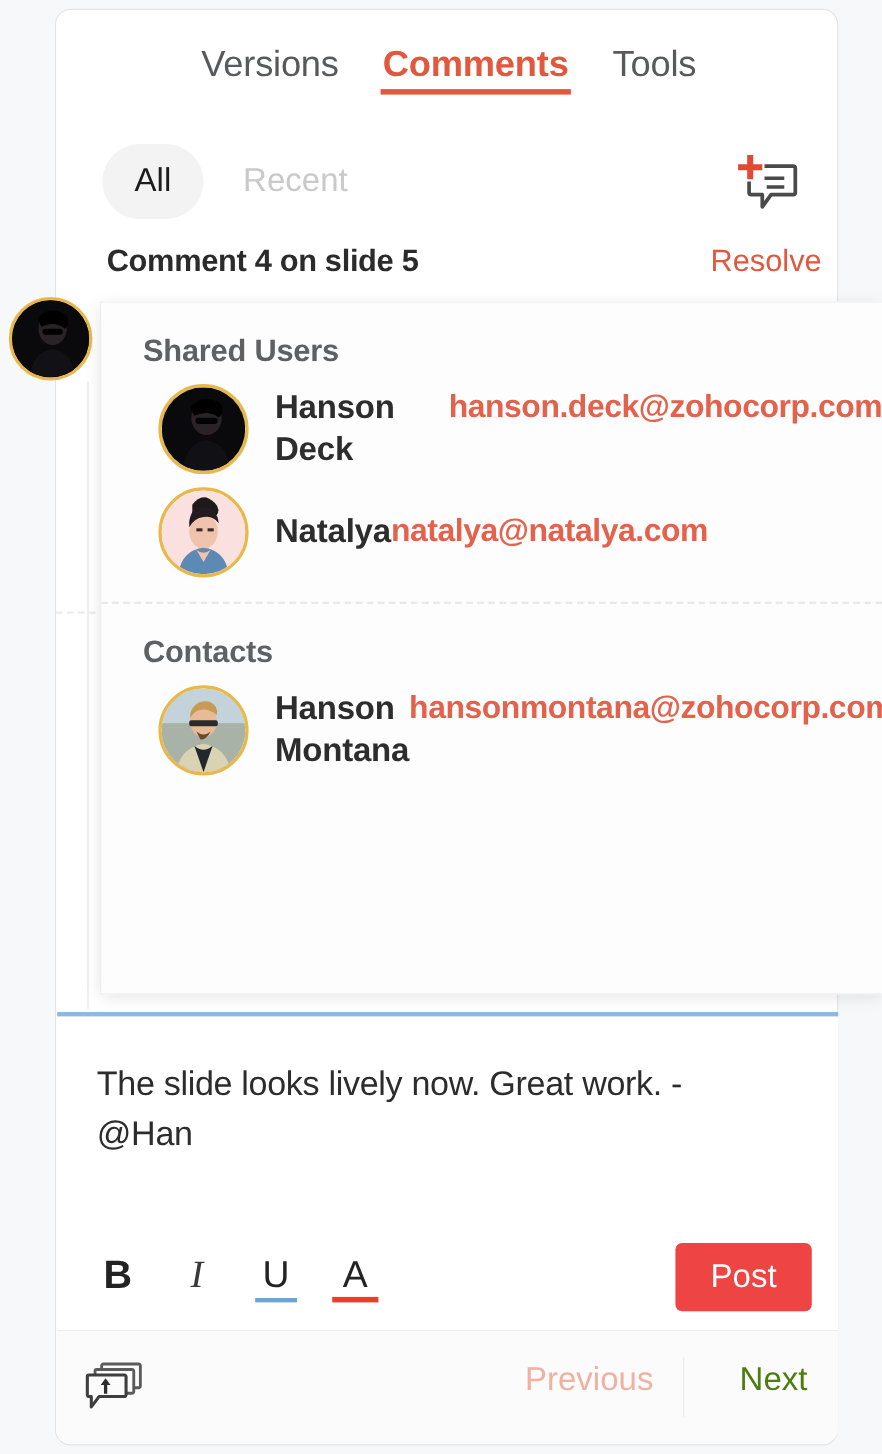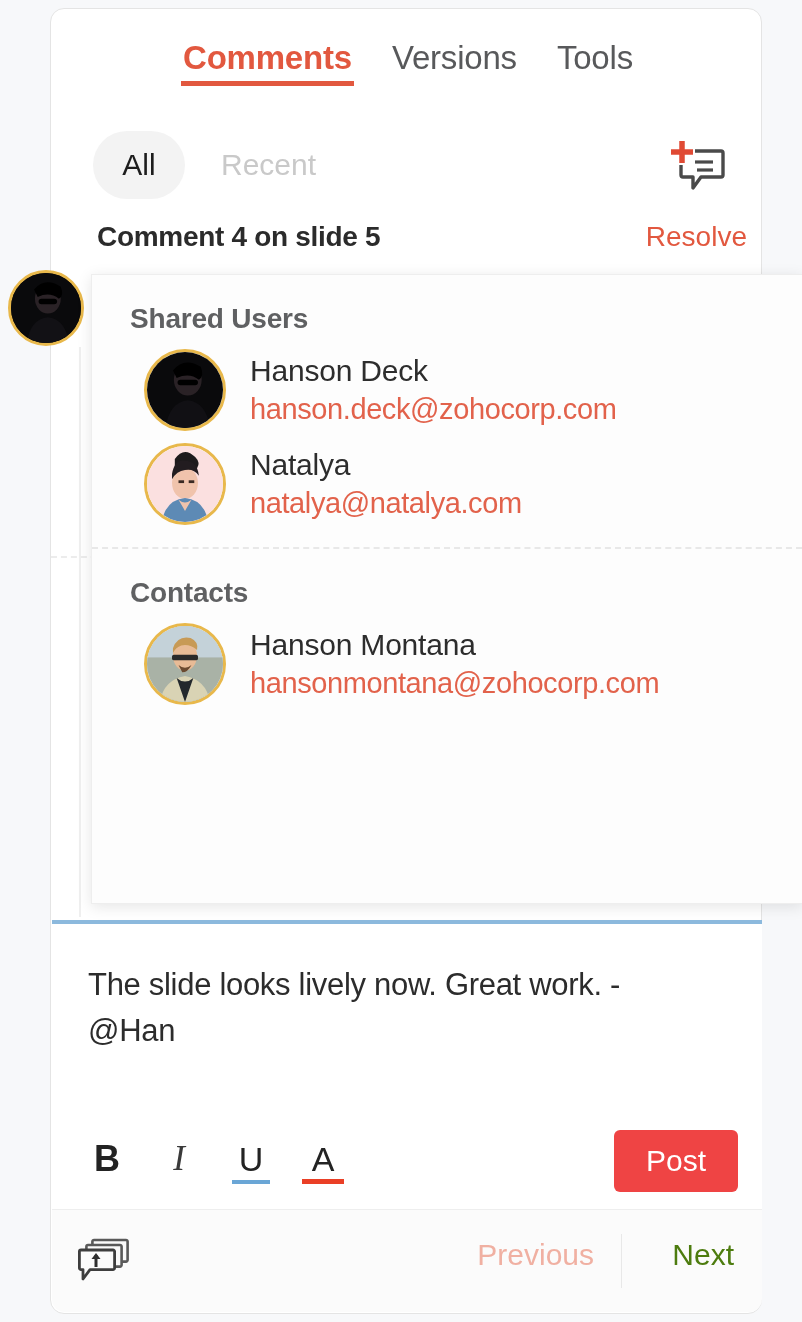--- a/index.html
+++ b/index.html
@@ -160,21 +160,21 @@
   }
   .mention-row .avatar {
     width: 82px; height: 82px;
     min-width: 82px;
     border-radius: 50%;
     border: 3px solid #e8b84b;
     overflow: hidden;
     margin-right: 24px;
   }
   .mention-row .avatar .av { width: 100%; height: 100%; display:block; }
-  .mention-text { display: flex; flex-direction: column; justify-content: center; }
+  .mention-text { display: flex; flex-direction: row; justify-content: center; font-weight: bold; }
   .mention-name {
     font-size: 30px;
     color: #2d2d2d;
     line-height: 1.28;
     letter-spacing: -0.2px;
   }
   .mention-email {
     font-size: 29px;
     color: #e2624b;
     line-height: 1.28;
@@ -280,22 +280,22 @@
     color: #4d7c0f;
     cursor: pointer;
   }
 </style>
 </head>
 <body>
 
 <div id="panel">
 
   <div id="tabbar">
+    <div class="tab">Versions</div>
     <div class="tab active">Comments</div>
-    <div class="tab">Versions</div>
     <div class="tab">Tools</div>
   </div>
 
   <div id="filterrow">
     <div id="pill-recent">Recent</div>
     <div id="pill-all">All</div>
 
     <div id="add-comment-btn">
       <svg viewBox="0 0 58 52" width="58" height="52">
         <path d="M14 12 H52 A2 2 0 0 1 54 14 V36 A2 2 0 0 1 52 38 H32 L24 49 V38 H14 A2 2 0 0 1 12 36 V14 A2 2 0 0 1 14 12 Z" fill="none" stroke="#4a4a4a" stroke-width="3.4" stroke-linejoin="round"></path>

